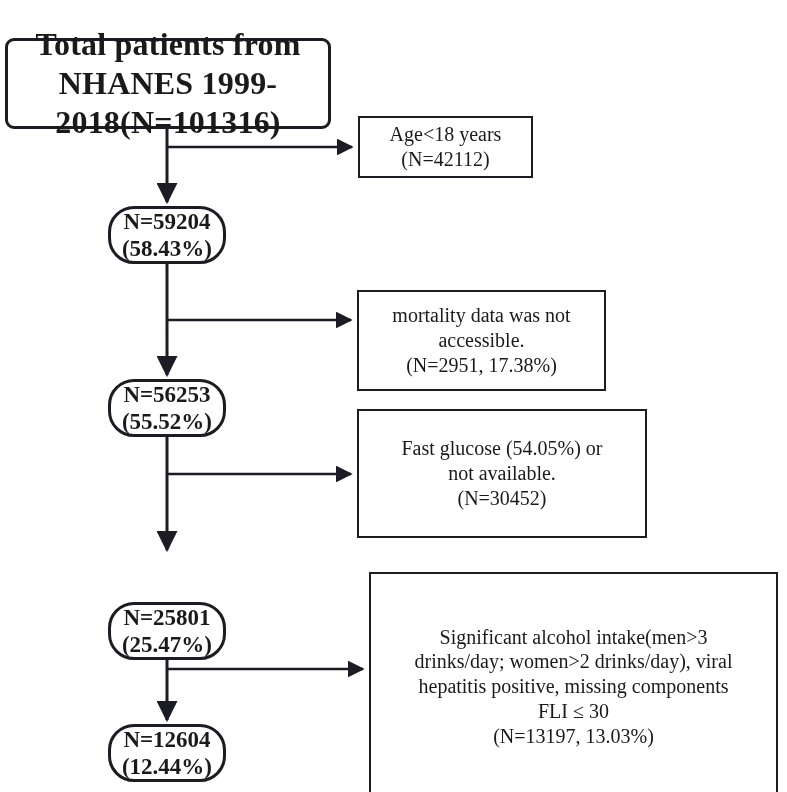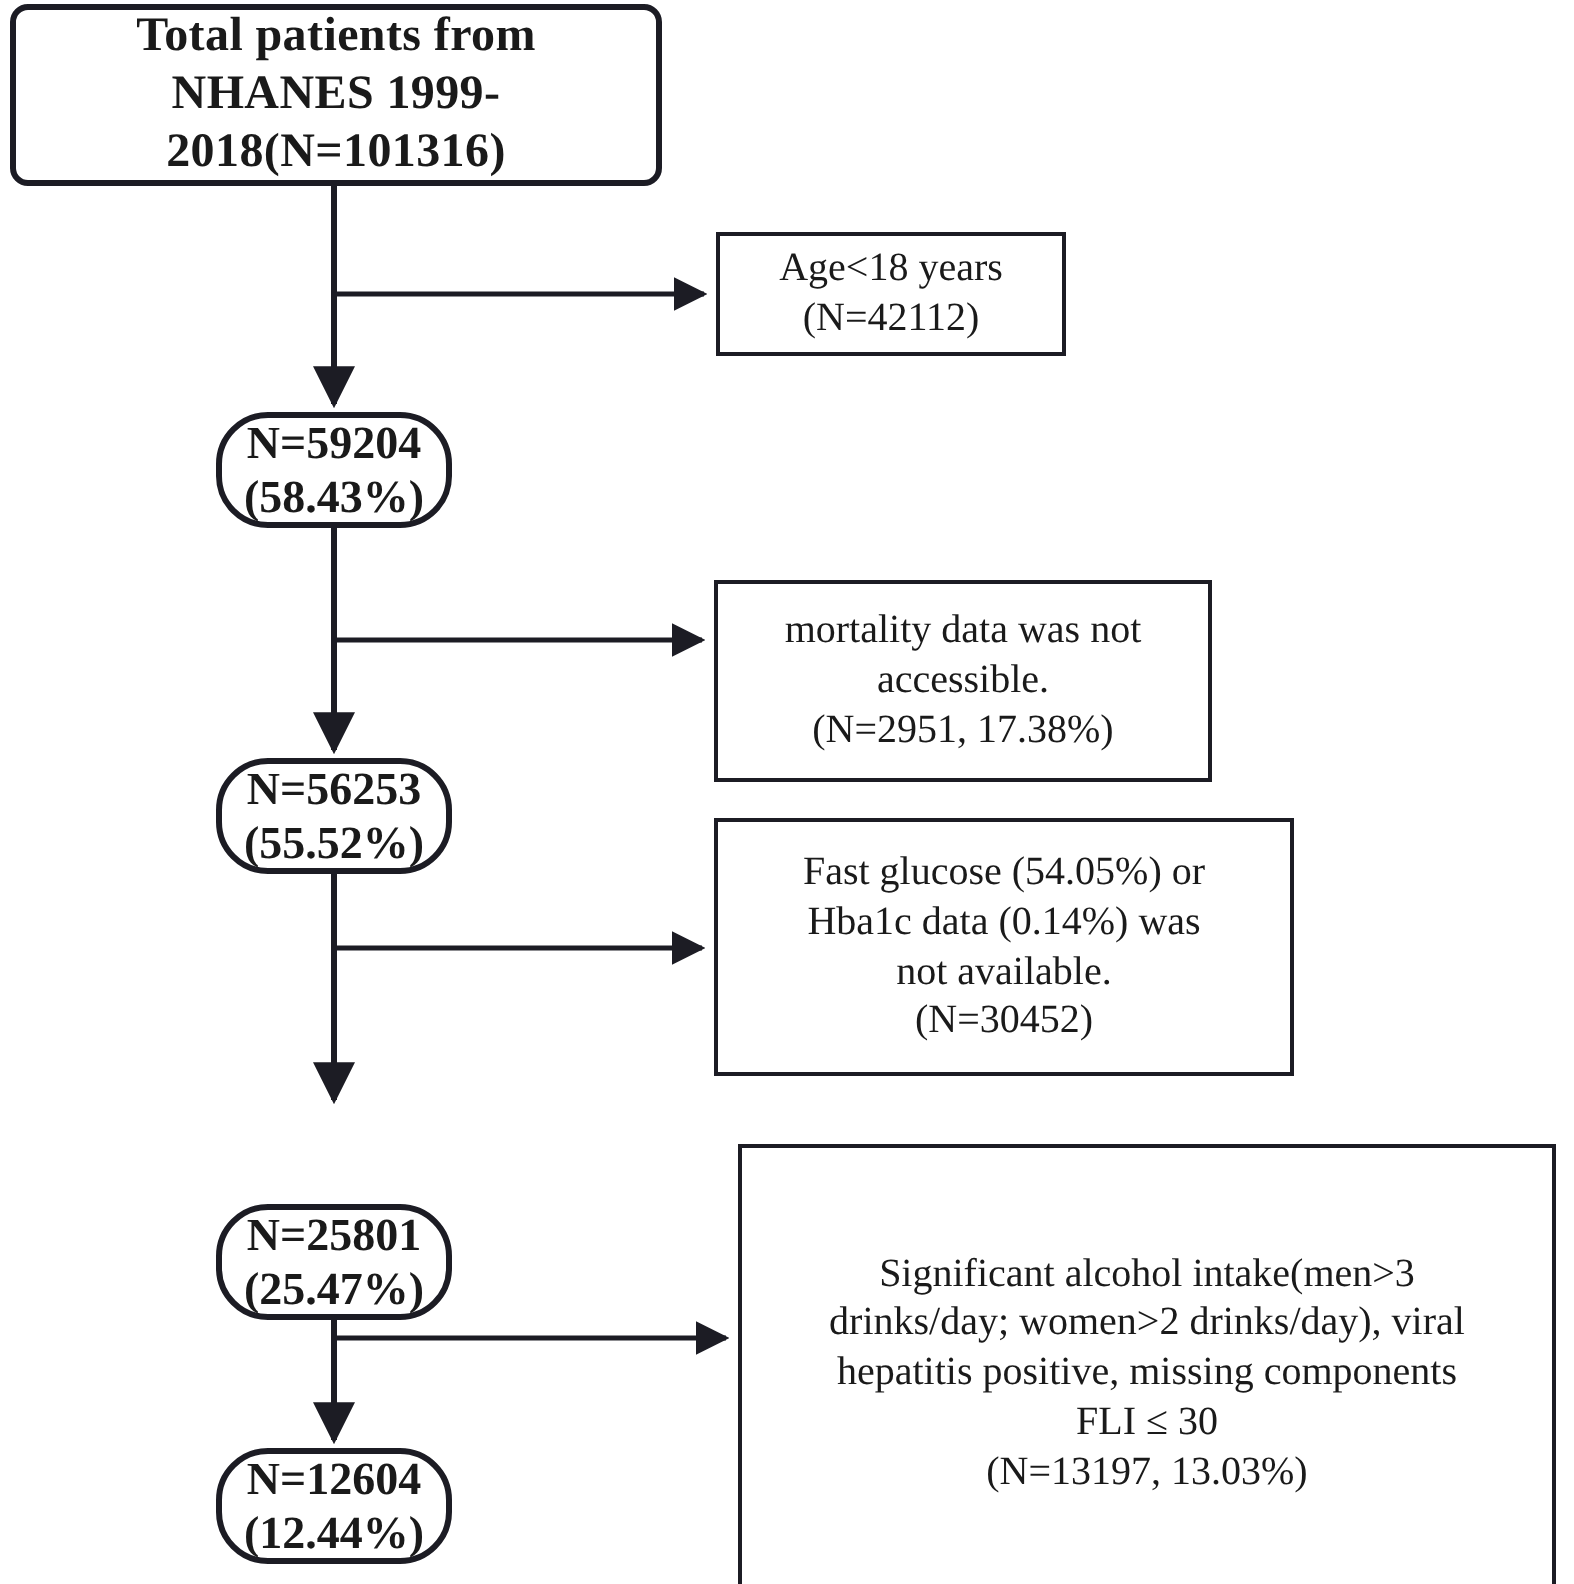--- a/index.html
+++ b/index.html
@@ -40,23 +40,24 @@
     white-space: pre;
   }
 
   
   .primary {
     font-weight: bold;
   }
   .rounded-big {
     border-radius: 9px;
     border-width: 3px;
-    font-size: 24px;
+    font-size: 32px;
     line-height: 1.22;
     letter-spacing: 0.2px;
+    margin-top: 36px;
   }
   .pill {
     border-radius: 26px;
     border-width: 3px;
     font-size: 23px;
     line-height: 1.18;
   }
   
   .excl {
     font-weight: normal;
@@ -130,21 +131,20 @@
     <span class="line">(N=2951, 17.38%)</span>
   </div>
 
   <div class="node primary pill" id="node-56253">
     <span class="line">N=56253</span>
     <span class="line">(55.52%)</span>
   </div>
 
   <div class="node excl" id="box-glucose">
     <span class="line">Fast glucose (54.05%) or</span>
-    <span class="line">Hba1c data (0.14%) was</span>
     <span class="line">not available.</span>
     <span class="line">(N=30452)</span>
   </div>
 
   <div class="node primary pill" id="node-25801">
     <span class="line">N=25801</span>
     <span class="line">(25.47%)</span>
   </div>
 
   <div class="node excl" id="box-alcohol">

